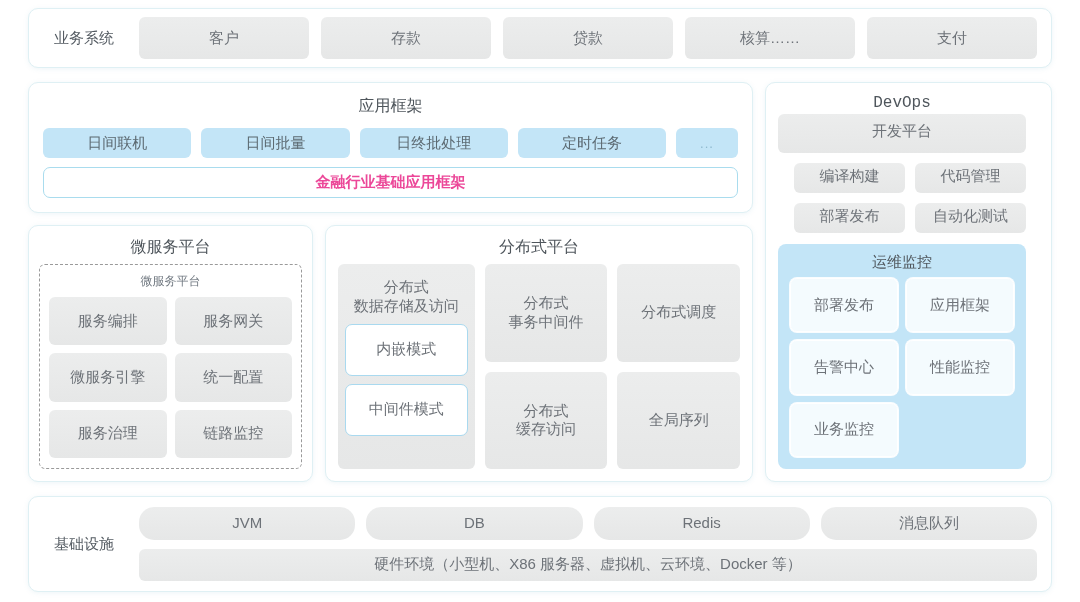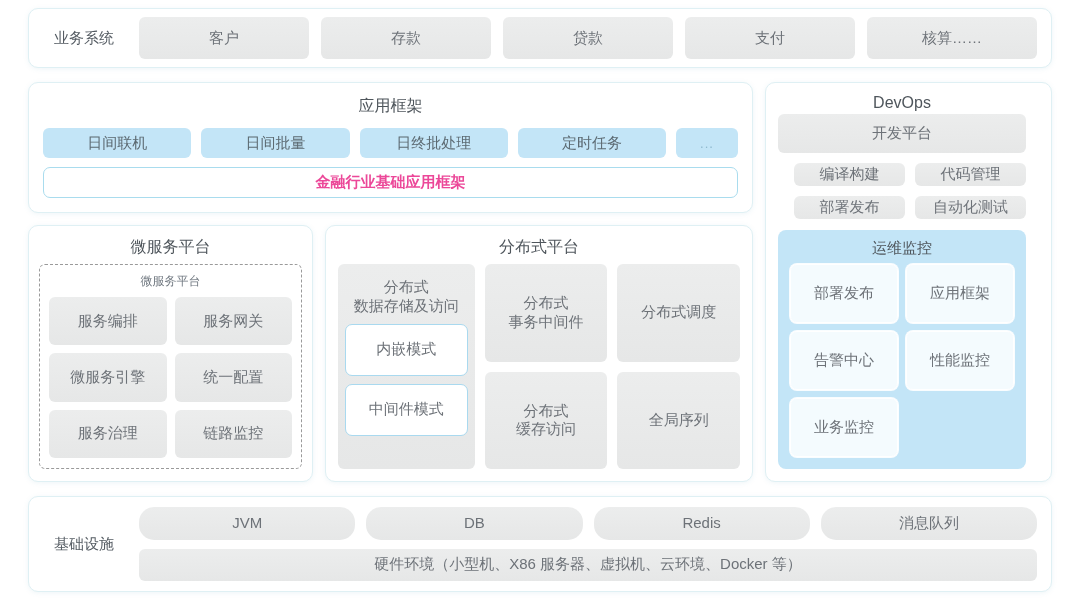--- a/index.html
+++ b/index.html
@@ -221,32 +221,33 @@
   }
   .dist-col-2 .tile, .dist-col-3 .tile { flex: 1; }
 
   
   .devops {
     flex: 1;
     padding: 8px 25px 12px 12px;
     display: flex;
     flex-direction: column;
     min-height: 0;
+    font-family: Liberation Mono, monospace;
   }
   .devops-top {
     flex: none;
     display: flex;
     flex-direction: column;
     gap: 10px;
   }
   .devops-top .full { height: 39px; }
   .devops-pair {
     display: flex;
     gap: 10px;
-    height: 23px;
+    height: 30px;
     margin-left: 16px;
   }
   .devops-pair .tile { flex: 1; }
 
   .ops-box {
     flex: 1;
     margin-top: 11px;
     background: #c3e5f7;
     border-radius: 8px;
     padding: 6px 12px 12px 12px;
@@ -308,22 +309,22 @@
 <body>
 
 <div class="page">
 
   <div class="outer-card biz-row">
     <div class="biz-label">业务系统</div>
     <div class="biz-tiles">
       <div class="tile">客户</div>
       <div class="tile">存款</div>
       <div class="tile">贷款</div>
+      <div class="tile">核算……</div>
       <div class="tile">支付</div>
-      <div class="tile">核算……</div>
     </div>
   </div>
 
   <div class="middle">
 
     <div class="mid-left">
 
       <div class="outer-card appfw">
         <div class="card-title">应用框架</div>
         <div class="appfw-tags">

